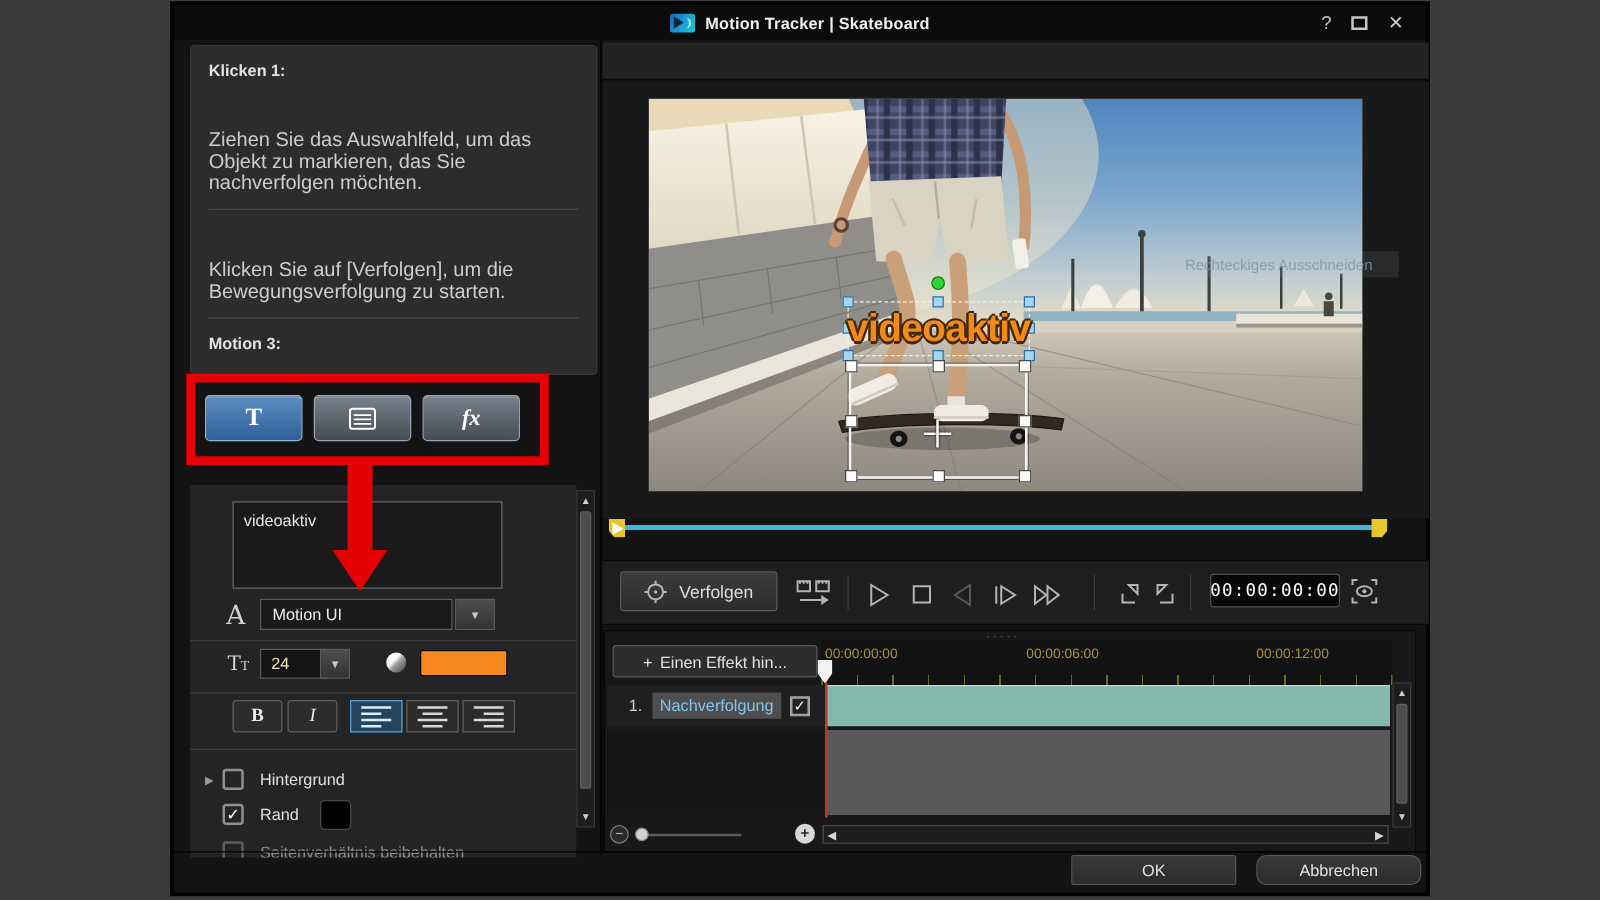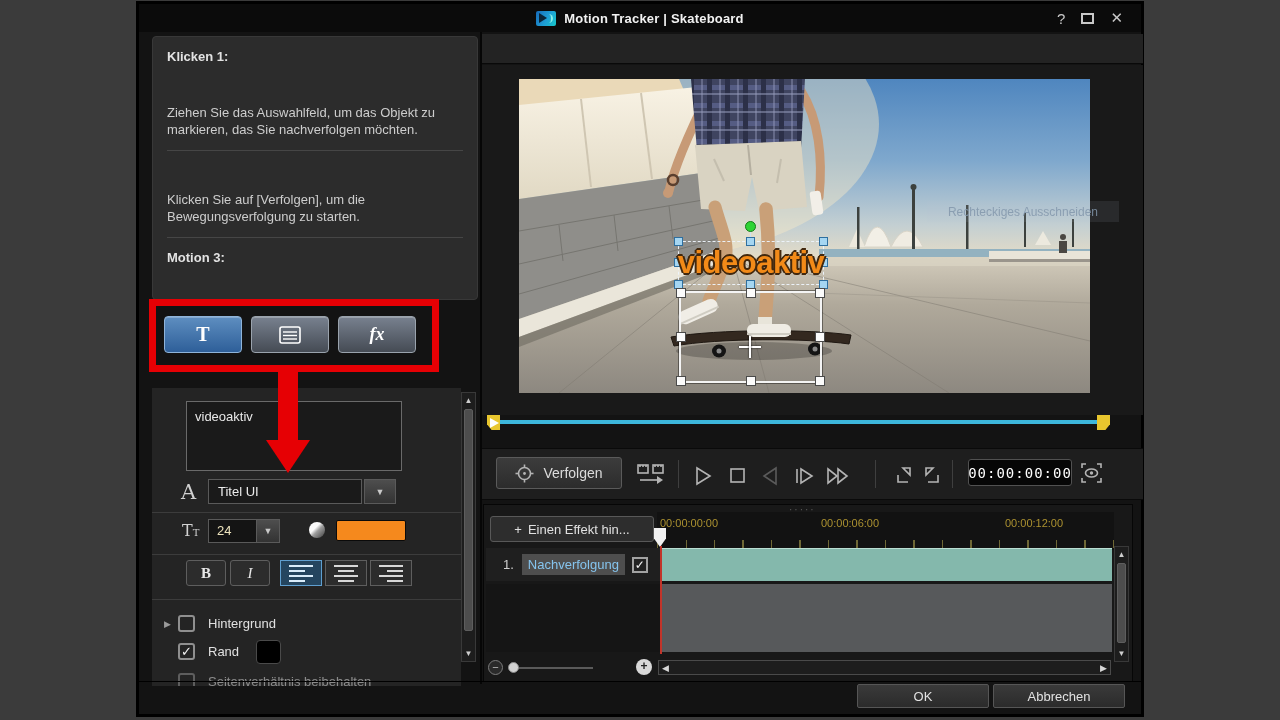--- a/index.html
+++ b/index.html
@@ -24,21 +24,21 @@
   .title-text { color:#f2f2f2; font-size:13px; font-weight:bold; letter-spacing:.2px; }
   .win-btns { position:absolute; right:18px; top:0; height:28px; display:flex; align-items:center; gap:16px;
               color:#c8c8c8; font-size:15px; }
   .win-btns .wb { cursor:default; }
   .maxi { width:13px; height:11px; border:2px solid #c8c8c8; display:inline-block; }
 
   
   .steps-card { position:absolute; left:13px; top:32px; width:326px; height:264px;
                 background:#2c2c2c; border:1px solid #383838; border-radius:4px; padding:12px 14px; }
   .step h4 { color:#e3e3e3; font-size:13px; font-weight:bold; margin-bottom:7px; }
-  .step p  { color:#cdcdcd; font-size:13px; line-height:17px;margin-top:40px; }
+  .step p  { color:#cdcdcd; font-size:16px; line-height:17px;margin-top:40px; }
   .steps-card hr { border:none; border-top:1px solid #464646; margin:12px 0 12px 0; }
 
   
   .obj-btn { position:absolute; top:312px; width:78px; height:37px; border-radius:4px;
              display:flex; align-items:center; justify-content:center;
              background:linear-gradient(#78818f,#454b54); border:1px solid #9aa3ad;
              color:#fff; box-shadow:inset 0 1px 0 rgba(255,255,255,.25); cursor:pointer; }
   .obj-btn.sel { background:linear-gradient(#5e8ec0,#2e5f99); border-color:#8fb4da; }
   .obj-btn .tletter { font-family:"Liberation Serif",serif; font-size:20px; font-weight:bold; }
   .obj-btn .fxletter { font-family:"Liberation Serif",serif; font-size:18px; font-style:italic; font-weight:bold; }
@@ -252,21 +252,21 @@
     </div>
 
     <div class="anno-rect"></div>
     <div class="anno-stem"></div>
     <div class="anno-head"></div>
 
     <div class="props">
       <textarea class="prop-textarea" style="">videoaktiv</textarea>
 
       <span class="font-glyph">A</span>
-      <div class="font-select">Titel UI</div>
+      <div class="font-select">Motion UI</div>
       <div class="dd-btn" style="left:212px; top:91px; width:32px; height:25px;">
         <span>▼</span>
       </div>
 
       <div class="sep" style="top:124px;"></div>
 
       <span class="size-glyph"><span>T</span><small>T</small></span>
       <div class="size-field">24</div>
       <div class="dd-btn" style="left:104px; top:131px; width:24px; height:24px;">
         <span>▼</span>
@@ -569,17 +569,17 @@
     <div class="tl-vscroll v-scroll">
       <span class="arr" style="top:3px;">▲</span>
       <div class="thumb" style="top:16px; height:80px;"></div>
       <span class="arr" style="bottom:3px;">▼</span>
     </div>
 
     <div class="footer-line"></div>
     <div class="dlg-btn" style="right:152px;">
       <span>OK</span>
     </div>
-    <div class="dlg-btn" style="right:16px;">
+    <div class="dlg-btn" style="right:4px;border-radius:8px;">
       <span>Abbrechen</span>
     </div>
   </div>
 </div>
 
 </body></html>

